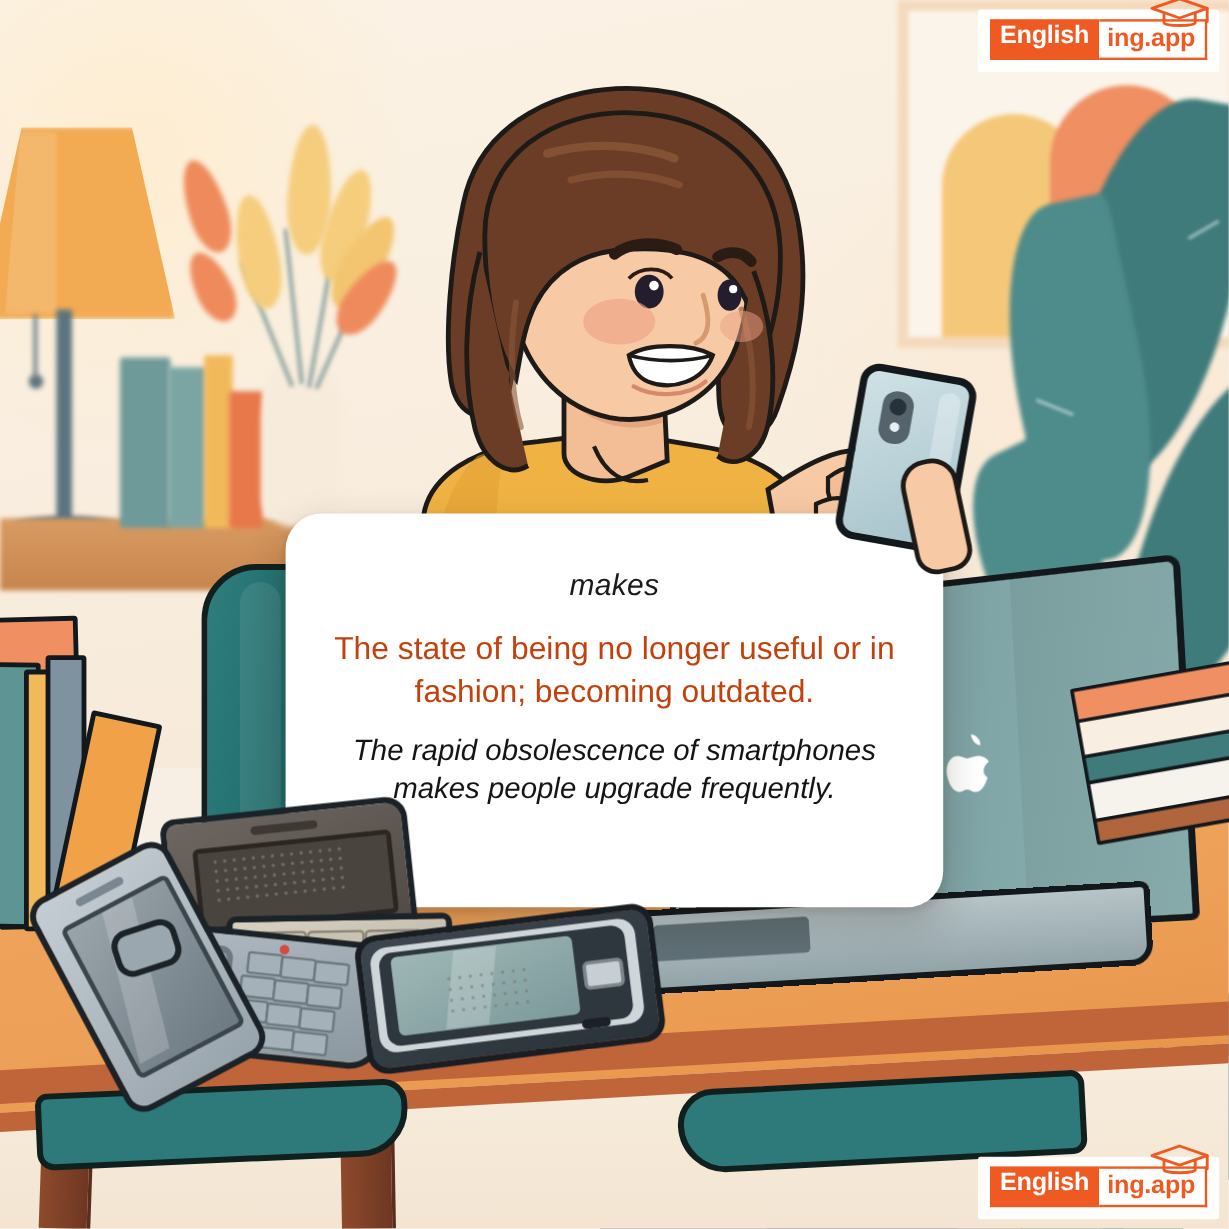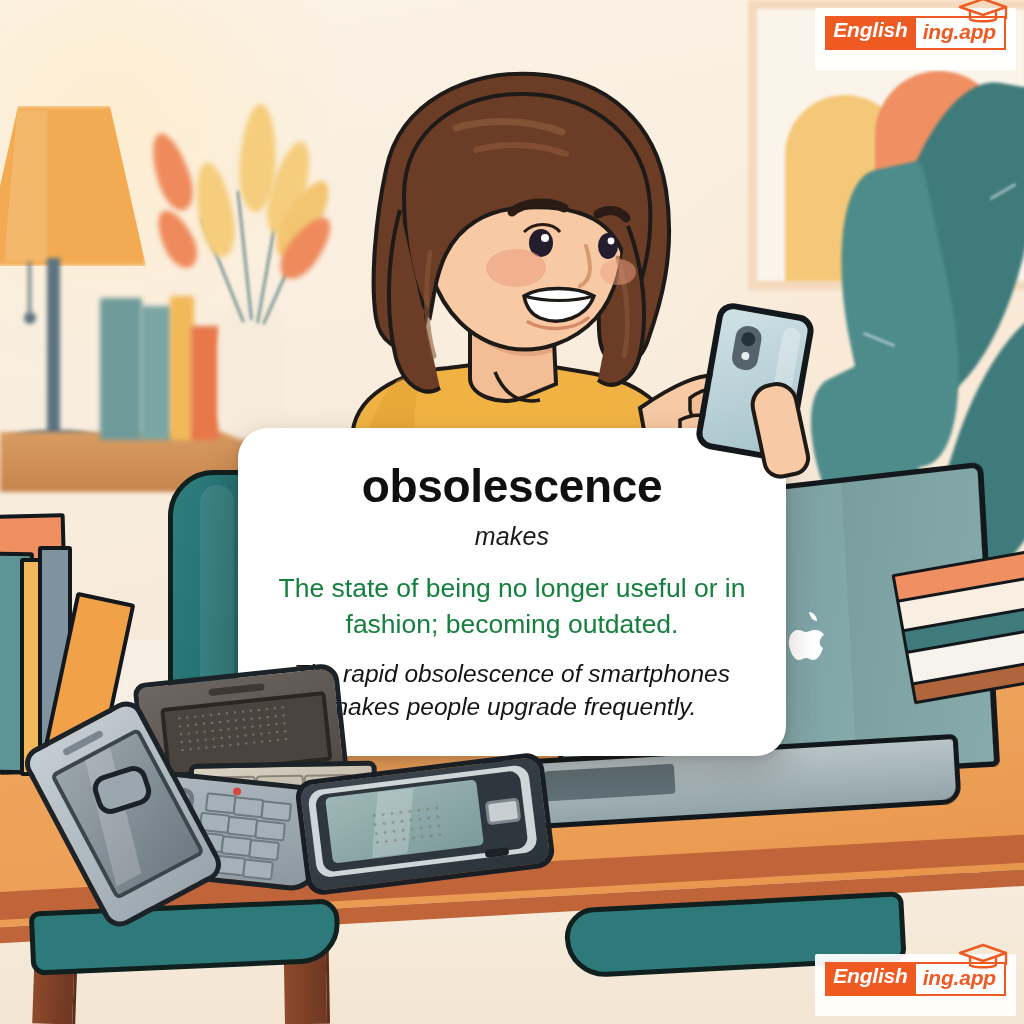--- a/index.html
+++ b/index.html
@@ -314,43 +314,42 @@
     font-size: 25px;
     font-style: italic;
     color: #1a1a1a;
     margin-top: 12px;
     letter-spacing: .2px;
   }
   .definition {
     margin-top: 20px;
     font-size: 26.5px;
     line-height: 1.34;
-    color: #15803d;
+    color: #c2410c;
     text-align: center;
     width: 490px;
   }
   .example {
     margin-top: 16px;
     font-size: 24.5px;
     font-style: italic;
     line-height: 1.32;
     color: #141414;
     text-align: center;
     width: 500px;
   }
 
   
   .logo-badge {
     position: absolute;
     background: rgba(255,255,255,0.94);
-    padding: 8px 10px 20px 10px;
+    padding: 8px 10px 10px 10px;
     border-radius: 2px;
     display: flex;
     align-items: center;
-    font-style: italic;
   }
   .logo-inner { position: relative; display: flex; align-items: stretch; }
   .logo-left {
     background: #ef5a22;
     color: #ffffff;
     font-size: 21px;
     font-weight: 700;
     padding: 2px 8px 3px 8px;
     letter-spacing: -0.2px;
     line-height: 1.18;
@@ -601,21 +600,20 @@
     <div style="position:absolute; left:7px; top:6px; width:222px; height:88px; background:#cfd6da; border-radius:14px;"></div>
     <div style="position:absolute; left:14px; top:11px; width:206px; height:78px; background:#2f373e; border-radius:11px;"></div>
     <div style="position:absolute; left:24px; top:15px; width:152px; height:66px; background:linear-gradient(160deg,#9fb7b6,#7d9a9c); border-radius:5px;"></div>
     <div style="position:absolute; left:70px; top:16px; width:36px; height:64px; background:rgba(255,255,255,0.22); transform:skewX(-12deg);"></div>
     <div style="position:absolute; left:66px; top:34px; width:72px; height:34px; background:radial-gradient(circle, rgba(120,110,95,0.55) 1px, transparent 1.6px) 0 0/9px 9px;"></div>
     <div style="position:absolute; left:182px; top:38px; width:28px; height:18px; background:#c8cfd3; border:3px solid #7d868c; border-radius:5px;"></div>
     <div style="position:absolute; left:176px; top:86px; width:24px; height:8px; background:#1b2127; border-radius:4px;"></div>
   </div>
 
   <div class="card">
-    <div class="word">obsolescence</div>
     <div class="pos">makes</div>
     <div class="definition">The state of being no longer useful or in fashion; becoming outdated.</div>
     <div class="example">The rapid obsolescence of smartphones makes people upgrade frequently.</div>
   </div>
 
   <div class="logo-badge" style="right:8px; top:8px;">
     <div class="logo-inner">
       <div class="logo-left">English</div>
       <div class="logo-right">ing.app</div>
       <svg class="grad-cap" viewBox="0 0 54 30">

